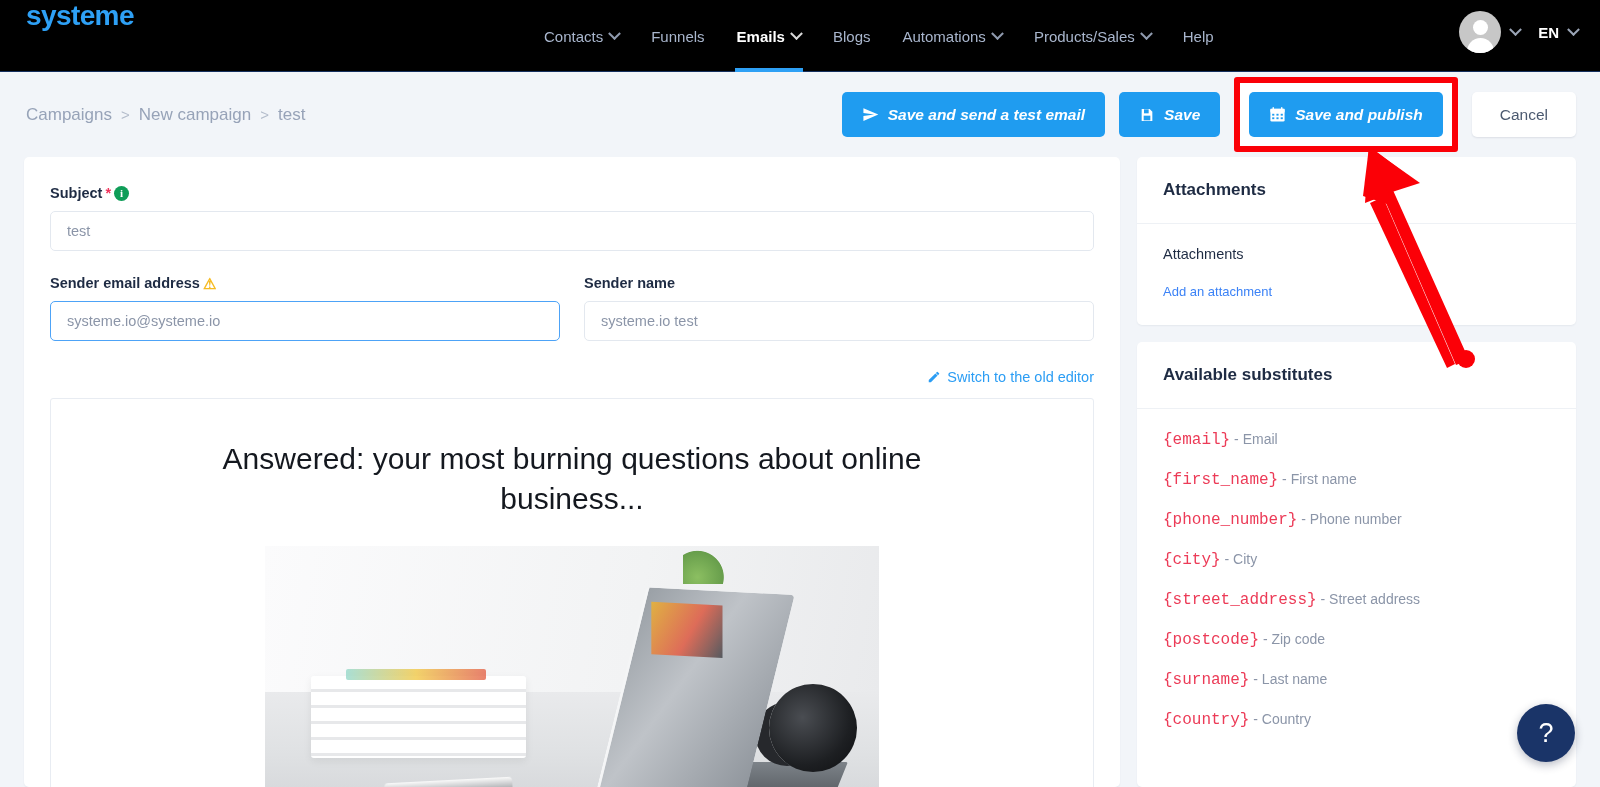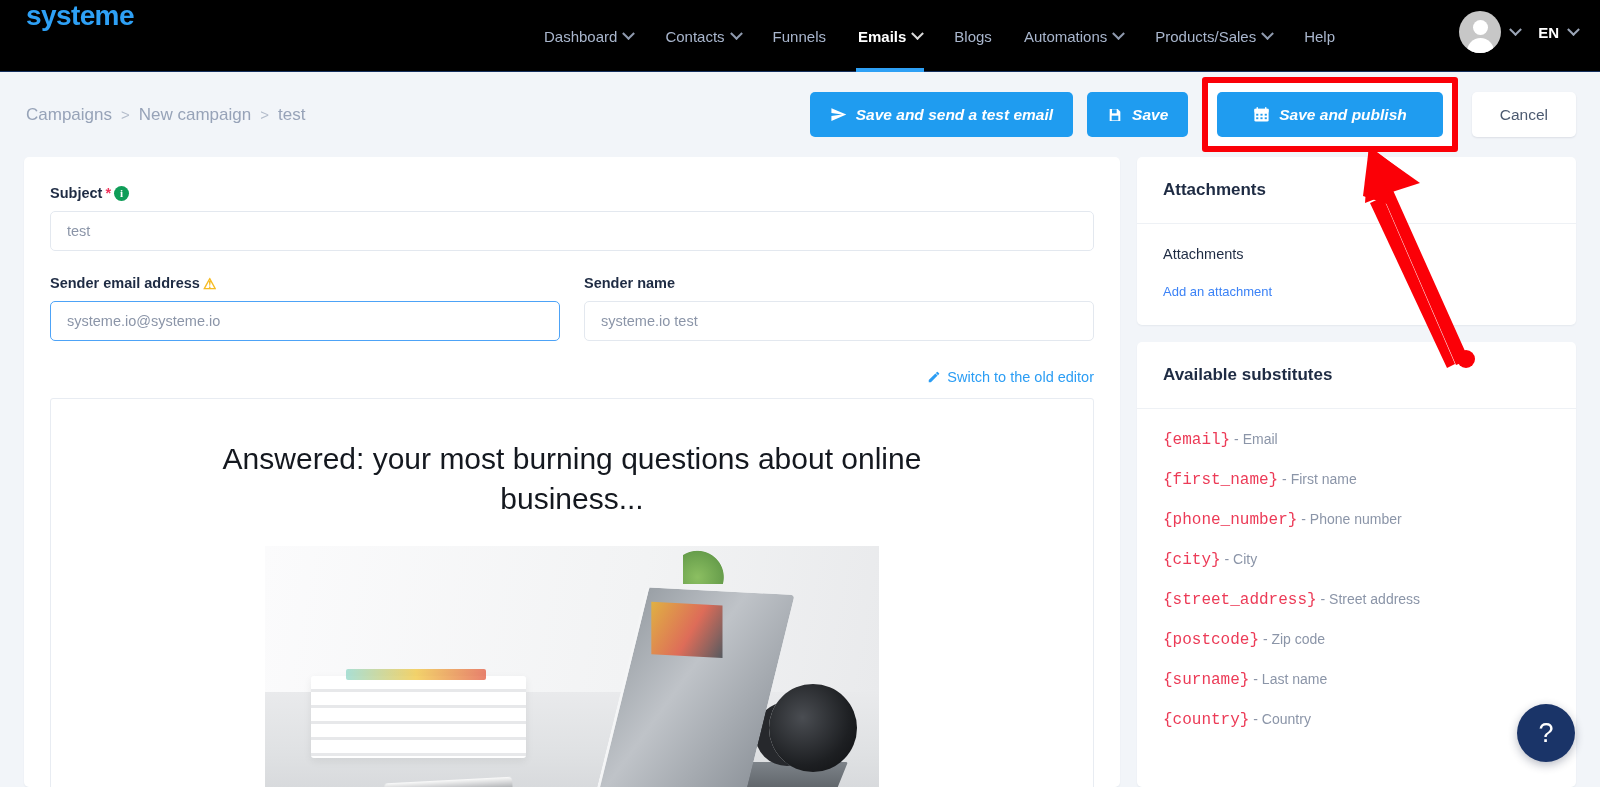--- a/index.html
+++ b/index.html
@@ -301,24 +301,20 @@
 </head>
 <body>
 
 <div class="page">
 
   <div class="topnav">
     <div class="logo">systeme</div>
 
     <div class="nav-center">
       <div class="nav-item">
-        <span>Dashboard</span>
-        <span class="caret"></span>
-      </div>
-      <div class="nav-item">
         <span>Contacts</span>
         <span class="caret"></span>
       </div>
       <div class="nav-item">
         <span>Funnels</span>
       </div>
       <div class="nav-item active">
         <span>Emails</span>
         <span class="caret"></span>
       </div>
@@ -369,21 +365,21 @@
       <button class="btn btn-primary">
         <svg width="16" height="16" viewBox="0 0 24 24">
           <path d="M4 3h12l4 4v14H4V3z" fill="#ffffff"></path>
           <rect x="7.5" y="3.5" width="7" height="6" fill="#1f9cf0"></rect>
           <rect x="7" y="13" width="10" height="7" fill="#1f9cf0"></rect>
         </svg>
         <span>Save</span>
       </button>
 
       <div class="hl-wrap">
-        <button class="btn btn-primary" style="padding:0 36px">
+        <button class="btn btn-primary" style="padding:0 20px">
           <svg width="17" height="17" viewBox="0 0 24 24">
             <rect x="2" y="4" width="20" height="18" rx="2" fill="#ffffff"></rect>
             <rect x="2" y="4" width="20" height="5" fill="#ffffff"></rect>
             <rect x="4.5" y="11" width="3" height="2.6" fill="#1f9cf0"></rect>
             <rect x="10.5" y="11" width="3" height="2.6" fill="#1f9cf0"></rect>
             <rect x="16.5" y="11" width="3" height="2.6" fill="#1f9cf0"></rect>
             <rect x="4.5" y="16" width="3" height="2.6" fill="#1f9cf0"></rect>
             <rect x="10.5" y="16" width="3" height="2.6" fill="#1f9cf0"></rect>
             <rect x="16.5" y="16" width="3" height="2.6" fill="#1f9cf0"></rect>
             <rect x="5" y="1.5" width="2" height="4" rx="1" fill="#ffffff"></rect>

